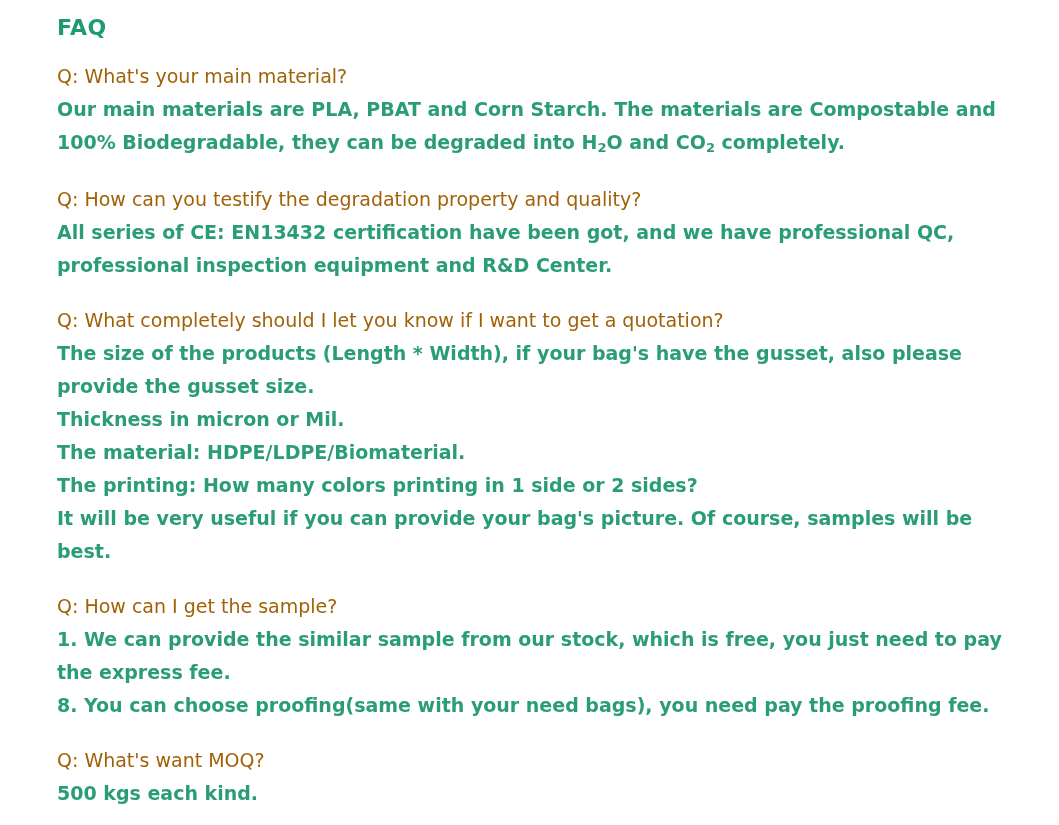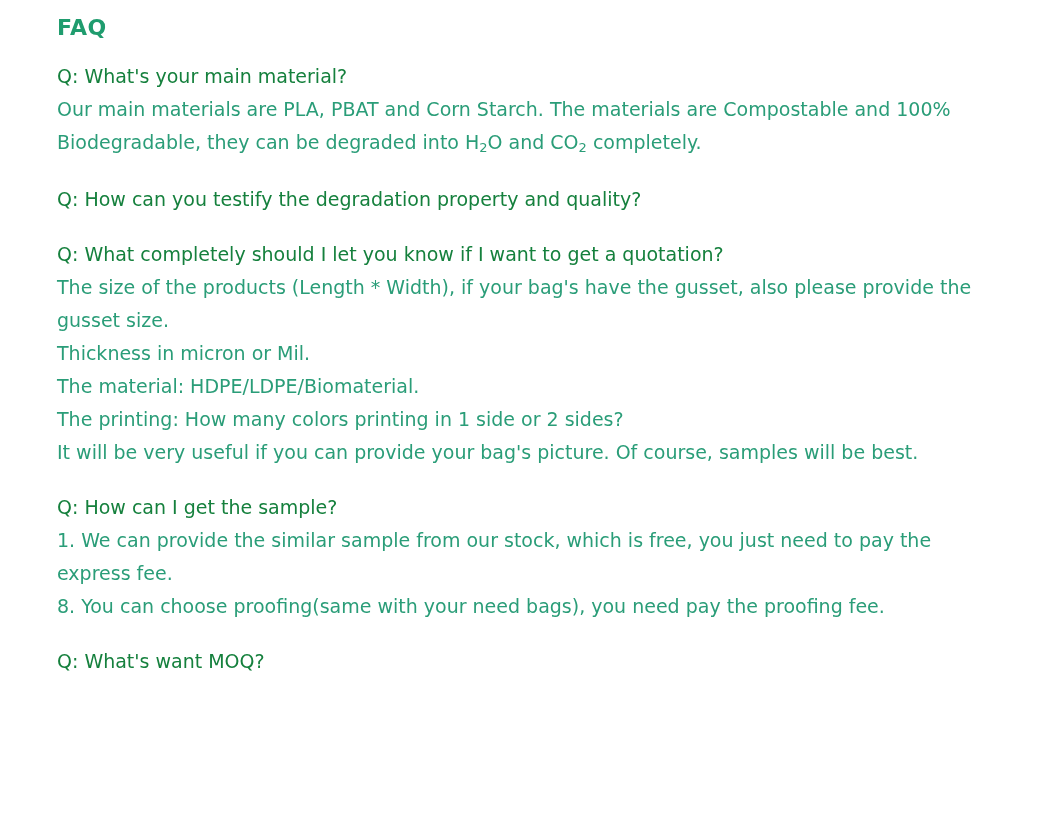--- a/index.html
+++ b/index.html
@@ -42,24 +42,25 @@
   .block.first {
     margin-top: 20px;
   }
   .line {
     font-size: 19px;
     line-height: 33px;
     color: #2a9d78;
     white-space: normal;
   }
   .q {
-    color: #15803d;
+    color: #a16207;
   }
   .a {
     color: #2a9d78;
+    font-weight: bold;
   }
   sub {
     font-size: 13px;
     vertical-align: baseline;
     position: relative;
     top: 3px;
   }
 </style>
 </head>
 <body>
@@ -68,34 +69,36 @@
 
   <h1 class="faq-title">FAQ</h1>
 
   <div class="block first">
     <div class="line q">Q: What's your main material?</div>
     <div class="line a">Our main materials are PLA, PBAT and Corn Starch. The materials are Compostable and 100% Biodegradable, they can be degraded into H<sub>2</sub>O and CO<sub>2</sub> completely.</div>
   </div>
 
   <div class="block">
     <div class="line q">Q: How can you testify the degradation property and quality?</div>
+    <div class="line a">All series of CE: EN13432 certification have been got, and we have professional QC, professional inspection equipment and R&amp;D Center.</div>
   </div>
 
   <div class="block">
     <div class="line q">Q: What completely should I let you know if I want to get a quotation?</div>
     <div class="line a">The size of the products (Length * Width), if your bag's have the gusset, also please provide the gusset size.</div>
     <div class="line a">Thickness in micron or Mil.</div>
     <div class="line a">The material: HDPE/LDPE/Biomaterial.</div>
     <div class="line a">The printing: How many colors printing in 1 side or 2 sides?</div>
     <div class="line a">It will be very useful if you can provide your bag's picture. Of course, samples will be best.</div>
   </div>
 
   <div class="block">
     <div class="line q">Q: How can I get the sample?</div>
     <div class="line a">1. We can provide the similar sample from our stock, which is free, you just need to pay the express fee.</div>
     <div class="line a">8. You can choose proofing(same with your need bags), you need pay the proofing fee.</div>
   </div>
 
   <div class="block">
     <div class="line q">Q: What's want MOQ?</div>
+    <div class="line a">500 kgs each kind.</div>
   </div>
 
 </div>
 
 </body></html>

